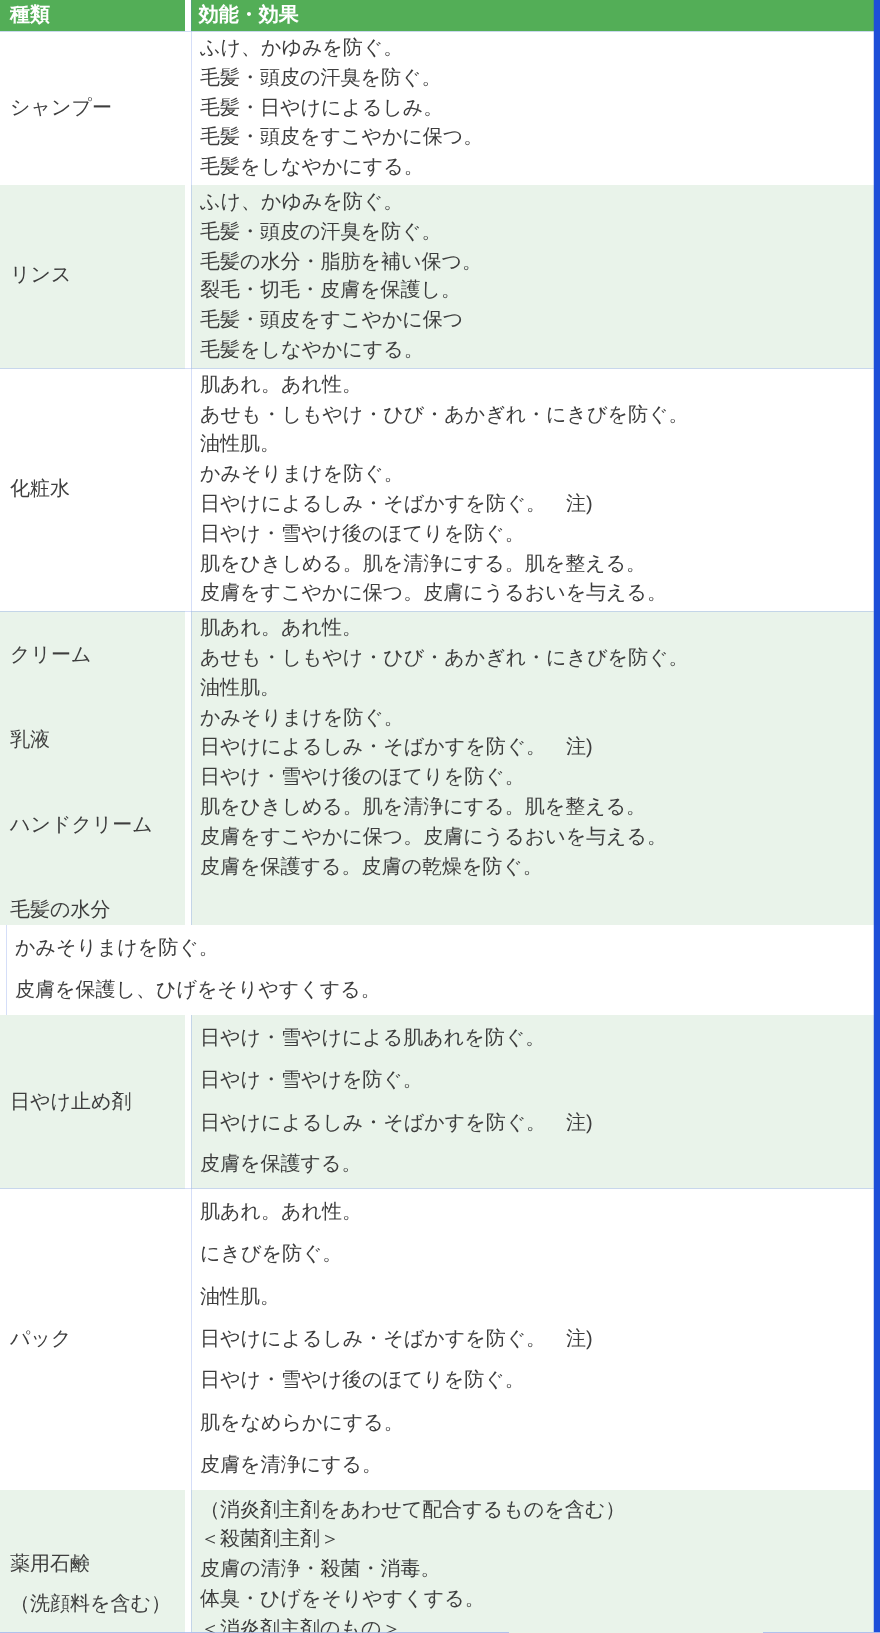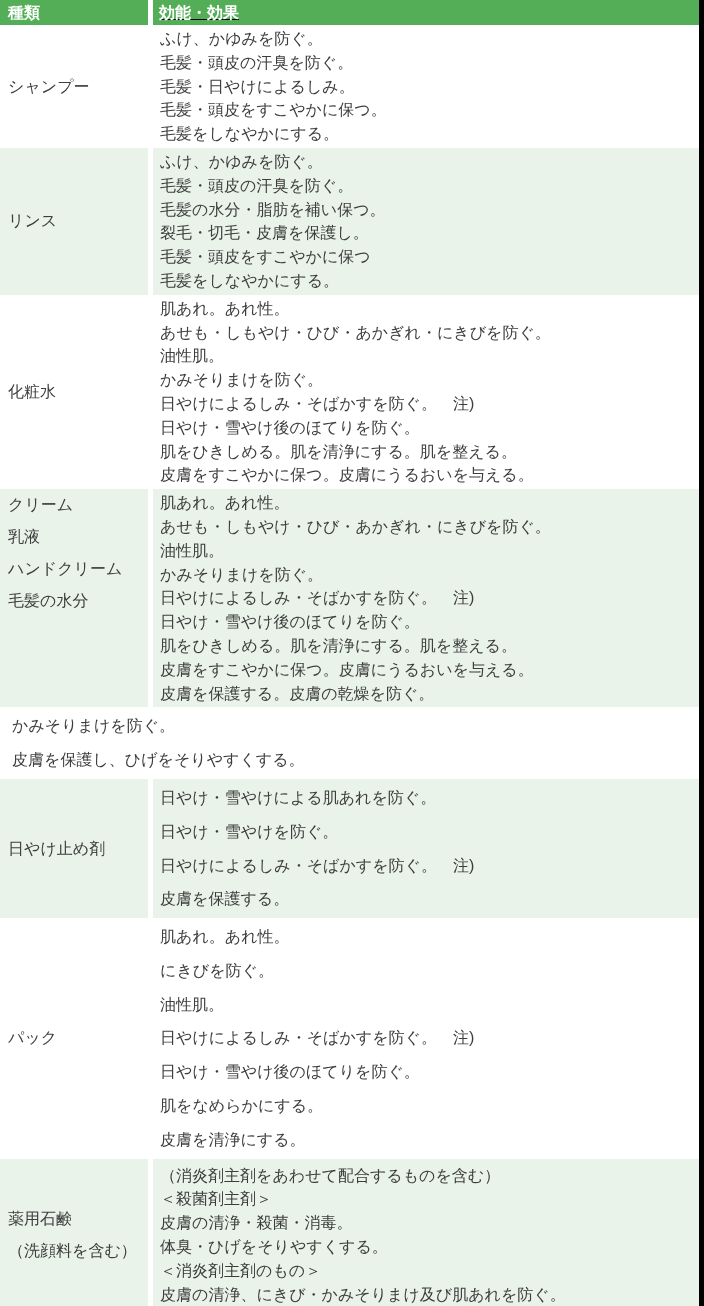--- a/index.html
+++ b/index.html
@@ -5,21 +5,21 @@
   * { margin: 0; padding: 0; box-sizing: border-box; }
   html, body { background: #ffffff; }
   body {
     font-family: "Liberation Sans", "DejaVu Sans", sans-serif;
     width: 704px;
   }
   .page {
     width: 704px;
     height: 1306px;
     overflow: hidden;
-    background: #000000;
+    background: #1d4ed8;
     position: relative;
   }
   .table {
     width: 699px;
   }
   .row { display: flex; align-items: stretch; }
   .cell { background: var(--row-bg, #ffffff); }
   .row.alt .cell { background: var(--alt-bg, #e9f3ea); }
   .divider { width: 5px; flex: 0 0 5px; background: #ffffff; }
 
@@ -43,42 +43,43 @@
     white-space: pre-wrap;
   }
   .tline + .tline { margin-top: 8px; }
 
   
   .row.wide .effects .line { padding: 5px 0; }
 
   
   .row.type-top .cell.type {
     justify-content: flex-start;
-    padding-top: 4px;
+    padding-top: 24px;
+    gap: 36px;
   }
 
   
   .row.pad5 .cell.effects { padding: 5px 7px; }
 
   
   .row.header { height: 25px; }
   .row.header .cell {
     background: var(--header-bg, #53ae57);
     display: flex;
     flex-direction: column;
     justify-content: center;
   }
   .row.header .head-label {
     color: var(--header-text, #ffffff);
     font-size: 16px;
     font-weight: bold;
     line-height: 1;
   }
   .row.header .cell.type { padding: 0 0 0 8px; }
-  .row.header .cell.effects { padding: 0 0 0 6px; text-decoration: underline; }
+  .row.header .cell.effects { padding: 0 0 0 6px; }
 </style>
 </head>
 <body>
 
 <div class="page">
   <div class="table">
 
     <div class="row header">
       <div class="cell type">
         <span class="head-label">種類</span>

